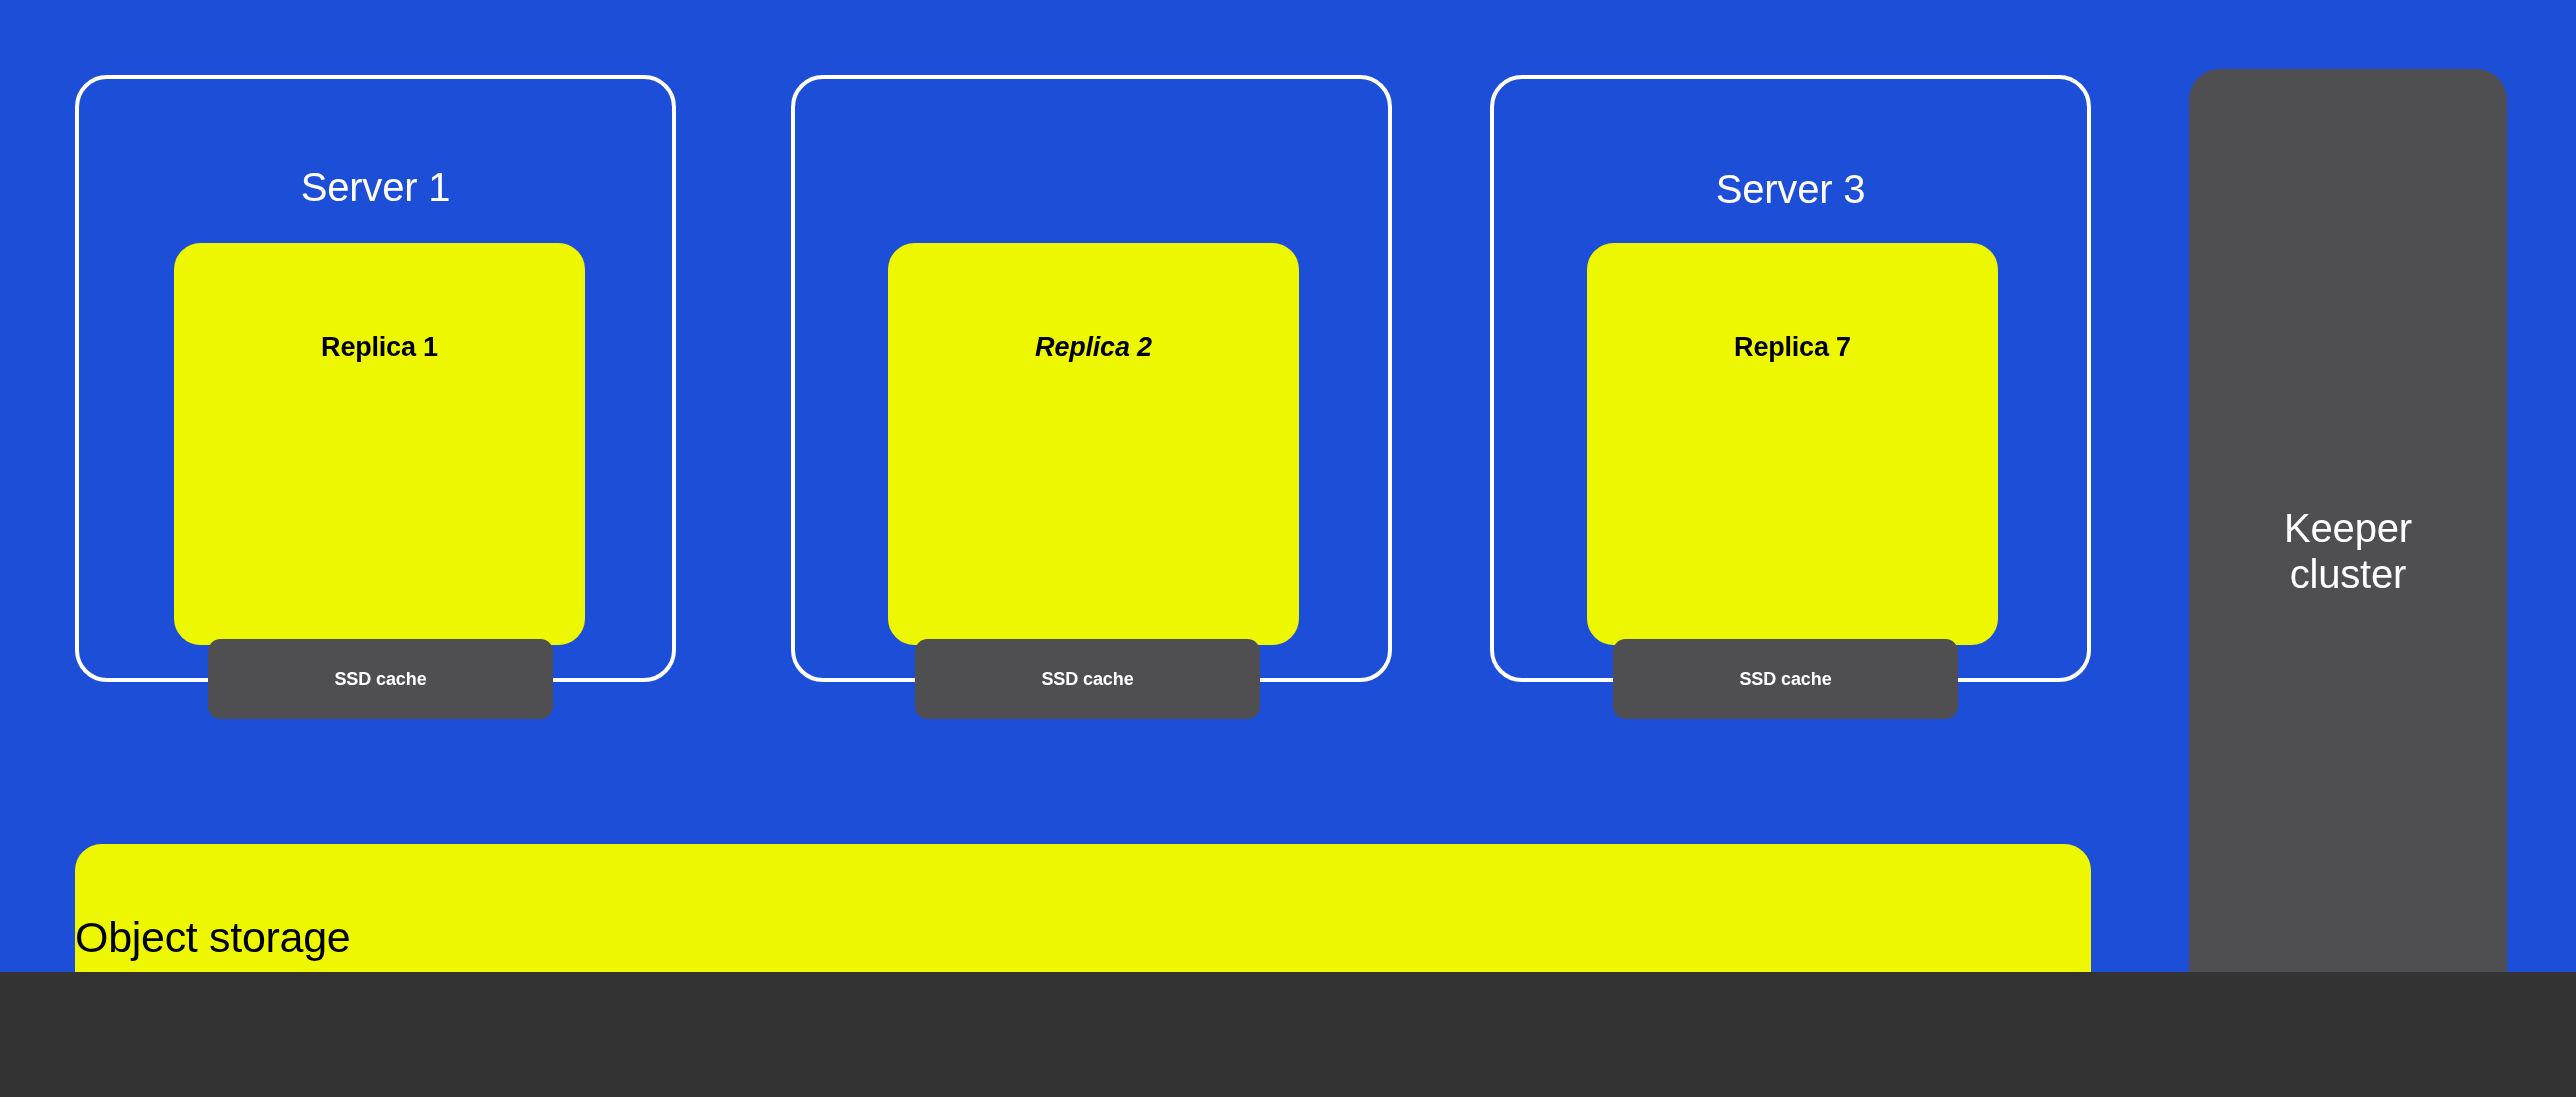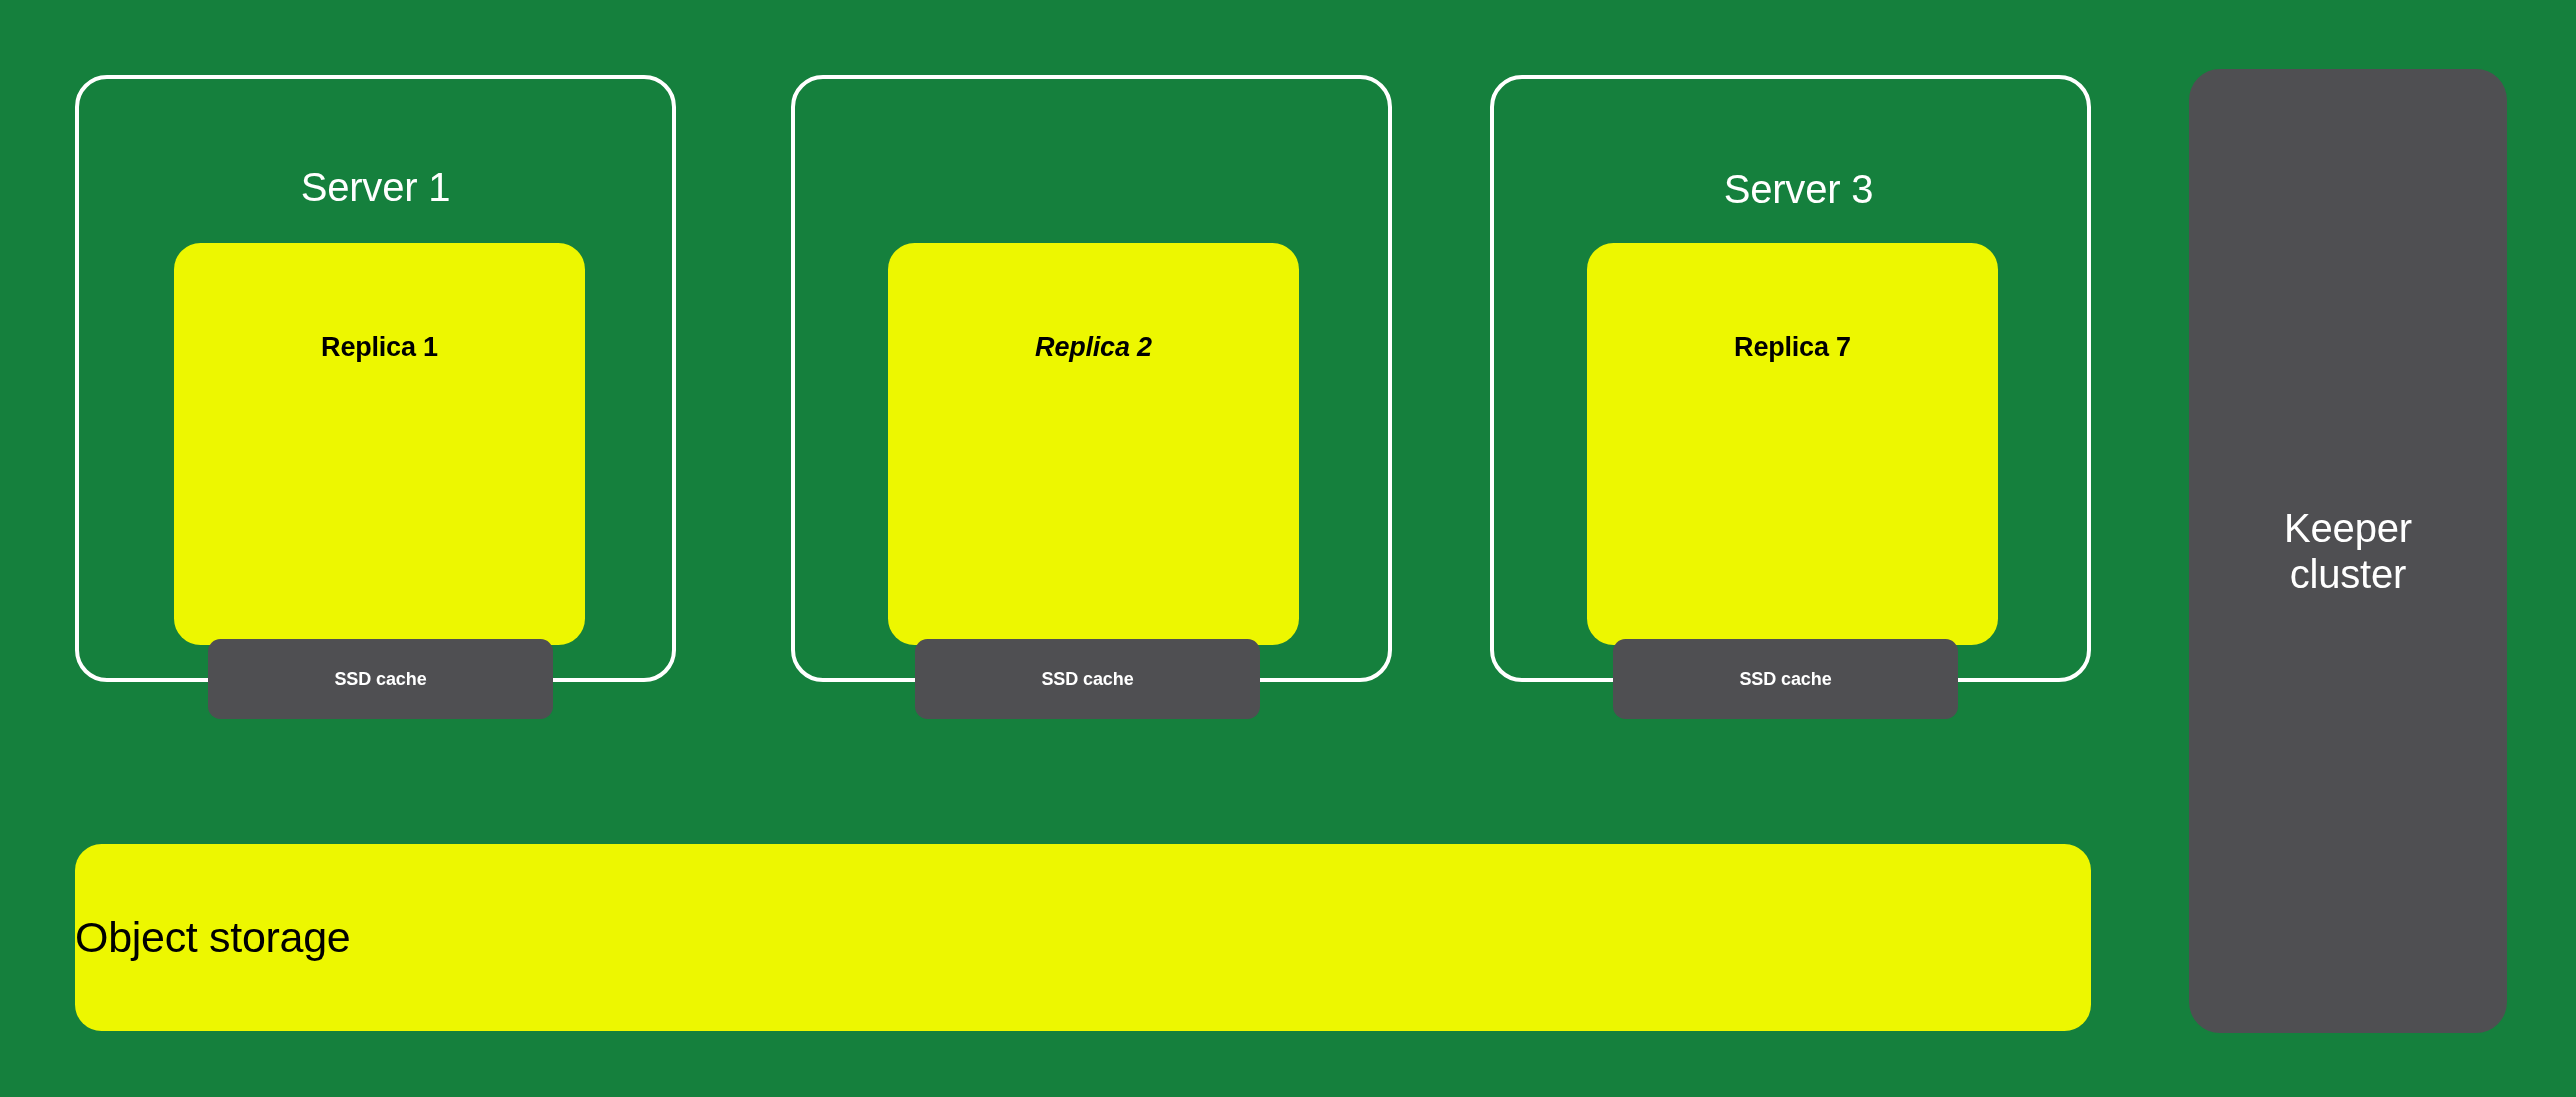--- a/index.html
+++ b/index.html
@@ -8,22 +8,22 @@
     background: #333333;
   }
   body {
     font-family: "Liberation Sans", "DejaVu Sans", sans-serif;
     -webkit-font-smoothing: antialiased;
   }
 
   #stage {
     position: relative;
     width: 2576px;
-    height: 1097px;
-    background: #15803d;
+    height: 972px;
+    background: #1d4ed8;
     overflow: hidden;
   }
 
   
   .server-card {
     position: absolute;
     top: 75px;
     width: 601px;
     height: 607px;
     box-sizing: border-box;
@@ -41,21 +41,21 @@
     left: 0;
     width: 100%;
     text-align: center;
     color: #ffffff;
     font-size: 40px;
     font-weight: 400;
     letter-spacing: -0.2px;
     line-height: 1;
   }
   
-  #server-card-3 .server-title { top: 90px; margin-left: 8px; }
+  #server-card-3 .server-title { top: 90px; }
 
   
   .replica-box {
     position: absolute;
     top: 164px;
     width: 411px;
     height: 402px;
     background: #EDF700;
     border-radius: 26.5px;
   }

